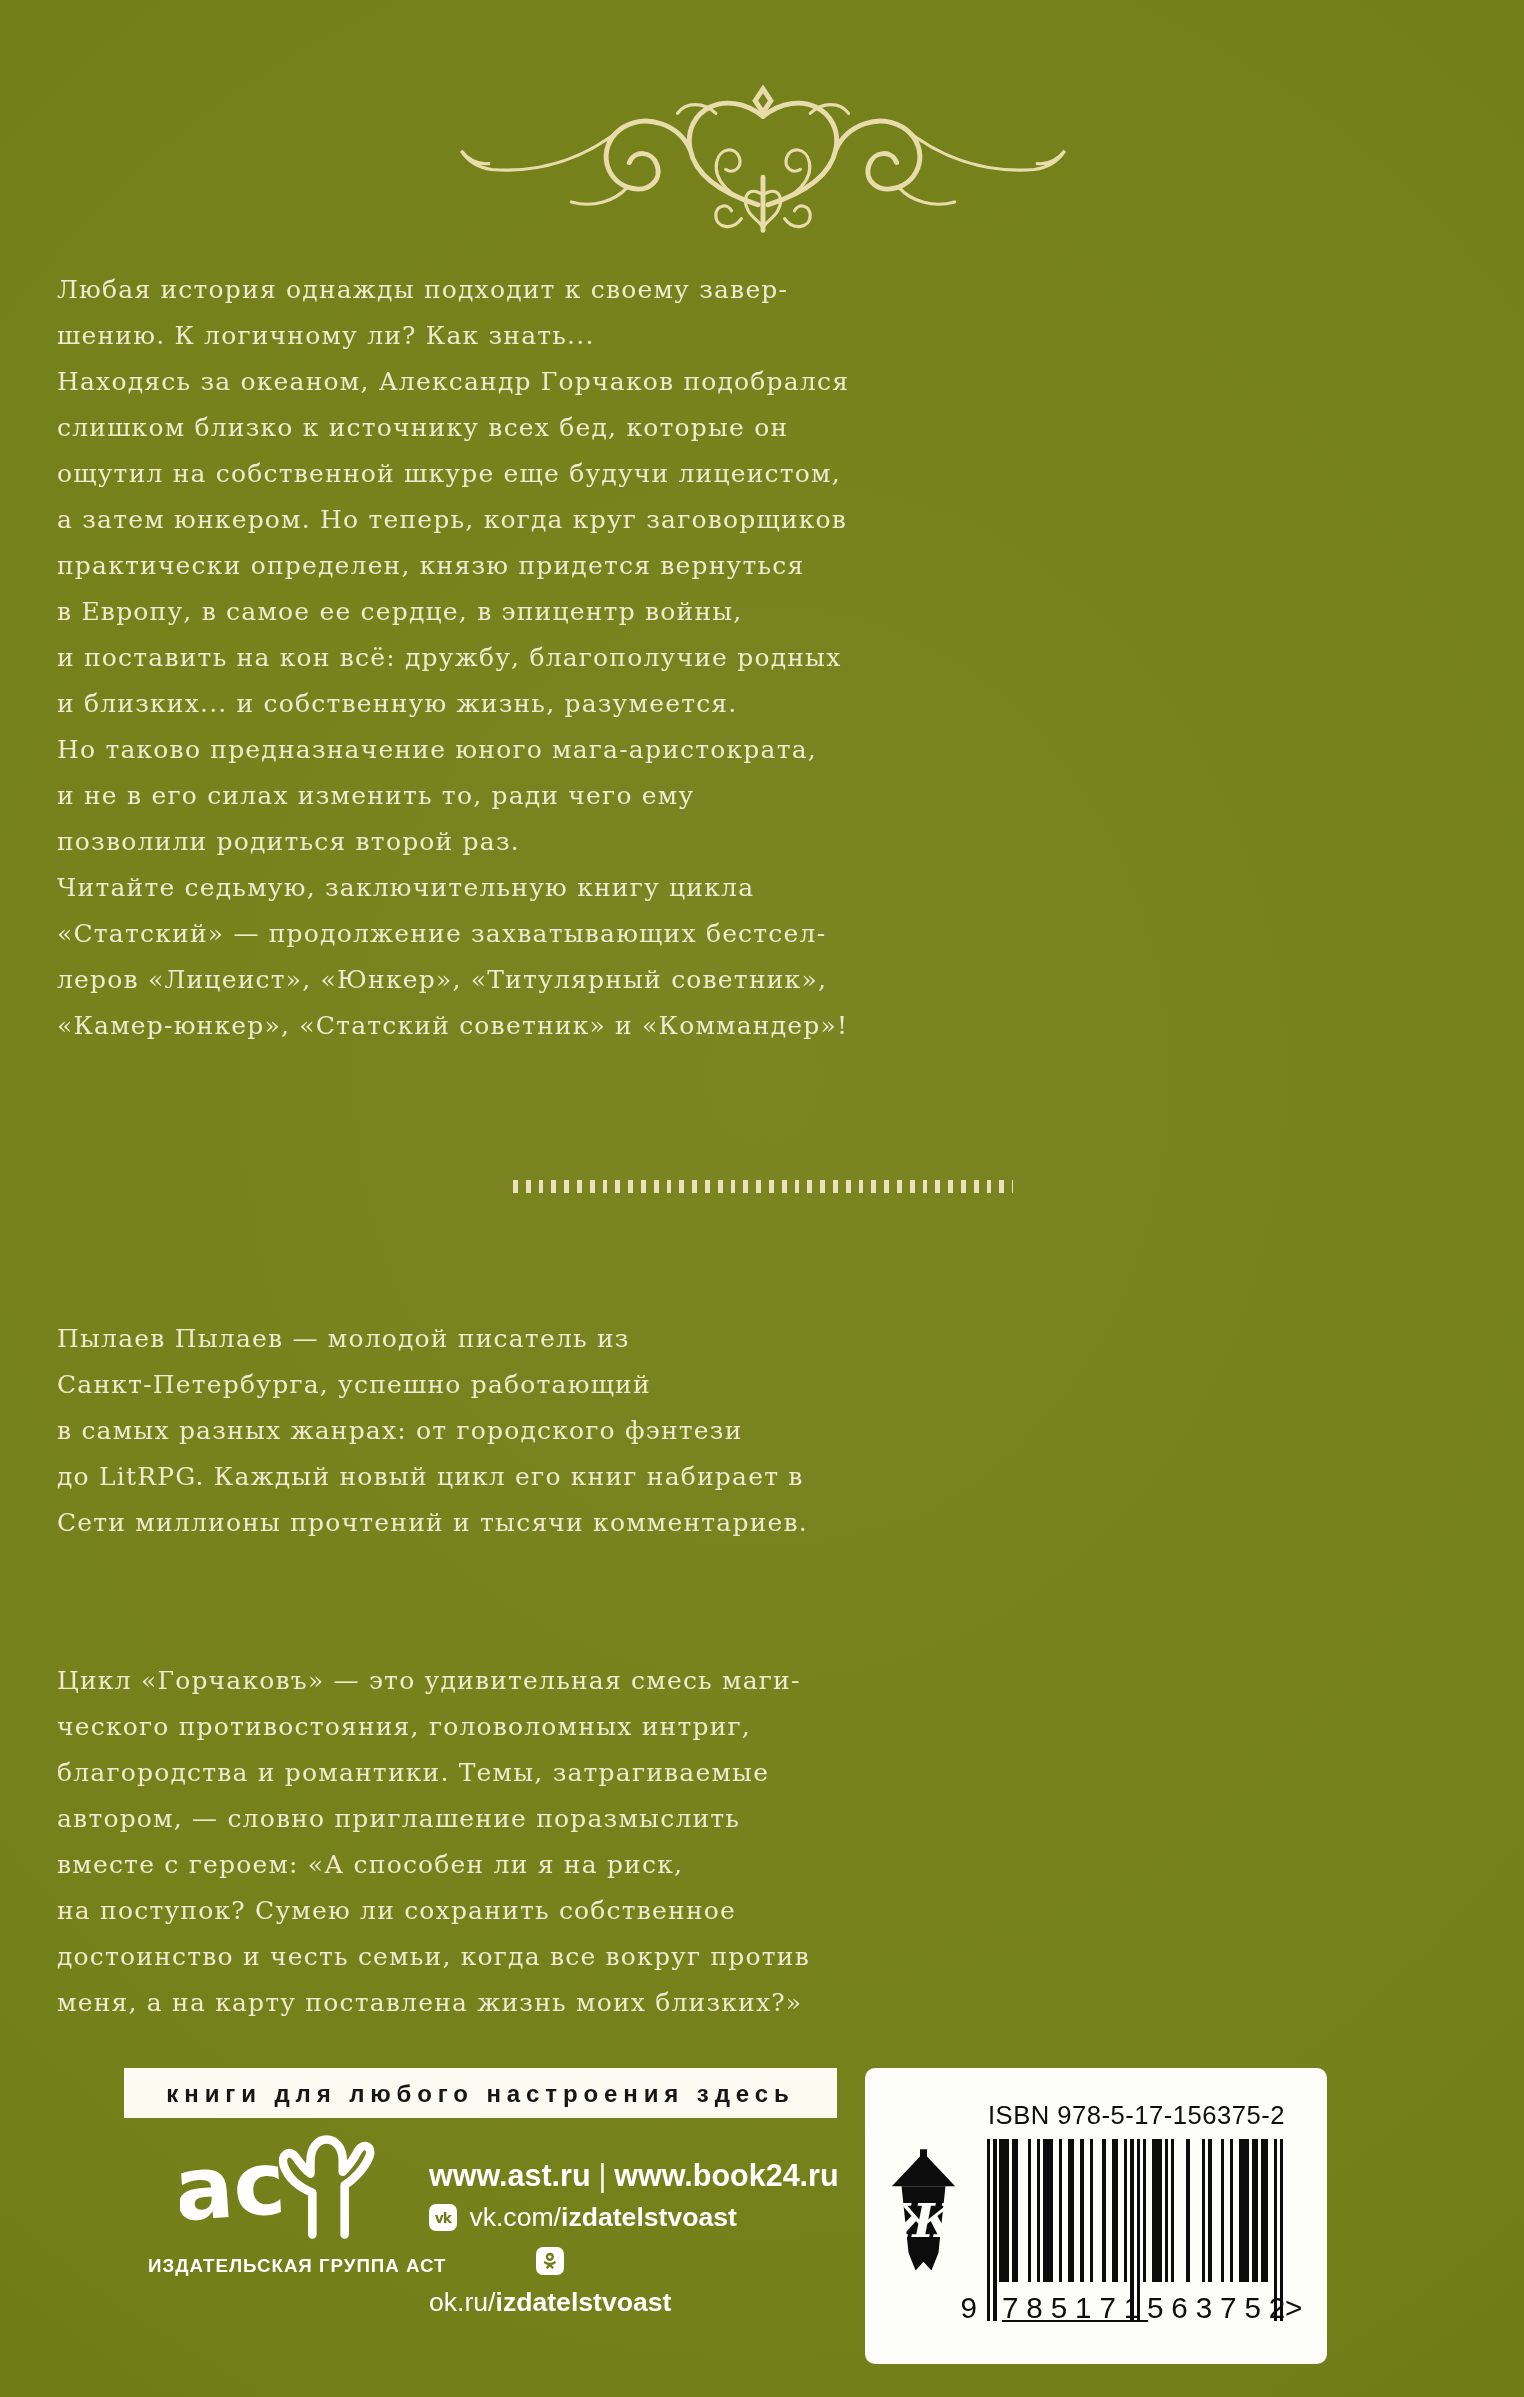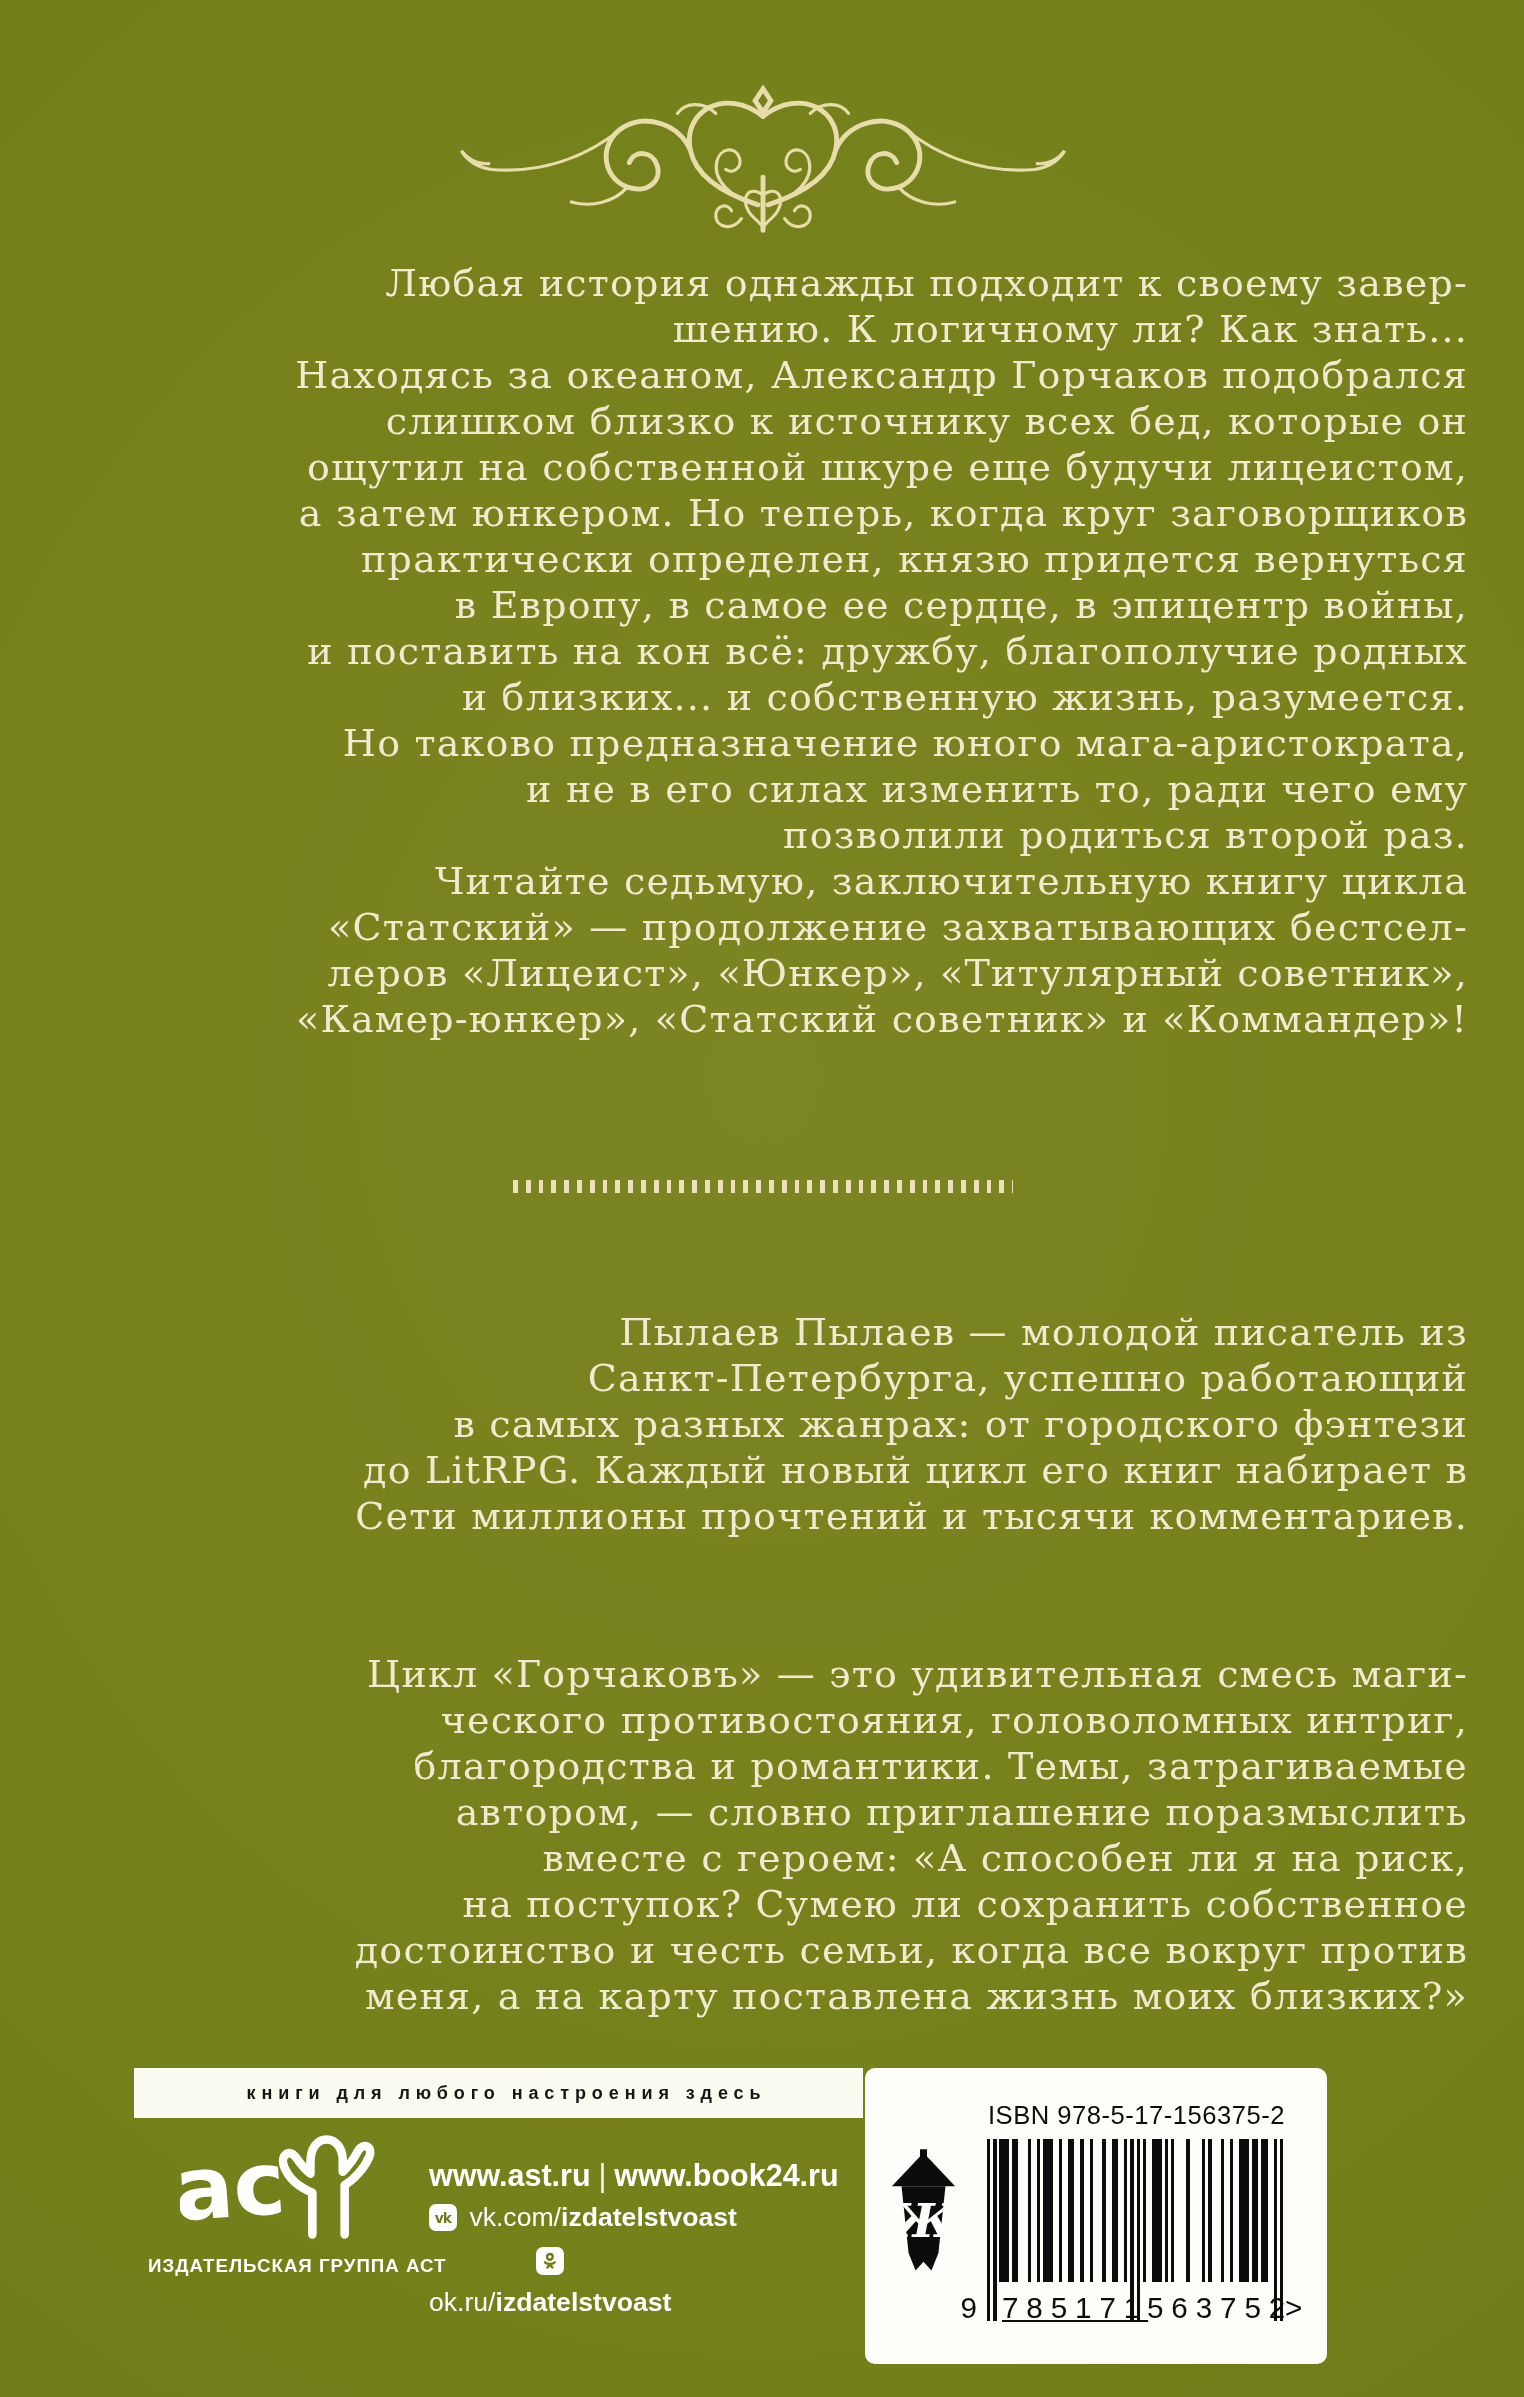--- a/index.html
+++ b/index.html
@@ -11,40 +11,41 @@
       radial-gradient(130% 95% at 50% 45%, #7b8522 0%, #748019 55%, #6b7716 82%, #58660e 100%);
     font-family:"Liberation Sans", sans-serif;
   }
   
   .ornament{position:absolute;left:50%;top:81px;transform:translateX(-50%);}
   .orn path{fill:none;stroke:#e8dcab;stroke-width:5;stroke-linecap:round;}
   .orn .fine{stroke-width:3.2;}
   
   .para{
     position:absolute;left:57px;right:57px;
-    text-align:right;
+    text-align:left;
     color:#f1ead0;
     font-family:"DejaVu Serif","Liberation Serif",serif;
-    font-size:38px;line-height:46px;
+    font-size:25px;line-height:46px;
     letter-spacing:1.2px;
+    margin-top:7px;
   }
   .p1{top:260px;}
   .p2{top:1309px;}
   .p3{top:1651px;}
   .separator{
     position:absolute;top:1180px;left:50%;transform:translateX(-50%);
     width:500px;height:12.8px;
     background:repeating-linear-gradient(90deg,#ece1b8 0 4.9px,rgba(0,0,0,0) 4.9px 12.8px);
   }
   
   .banner{
-    position:absolute;left:134px;top:2068px;width:713px;height:50px;
+    position:absolute;left:124px;top:2068px;width:713px;height:50px;
     background:#fbfbf2;color:#161616;
-    font-weight:bold;font-size:18px;line-height:51px;
-    letter-spacing:5.9px;text-align:center;white-space:nowrap;padding-left:16px;
+    font-weight:bold;font-size:24px;line-height:51px;
+    letter-spacing:5.9px;text-align:center;white-space:nowrap;
   }
   .ast-logo{position:absolute;left:180px;top:2111px;width:202px;height:133px;}
   .ast-caption{
     position:absolute;left:148px;top:2255px;width:256px;
     text-align:center;color:#ffffff;
     font-weight:600;font-size:18.7px;letter-spacing:1px;white-space:nowrap;
   }
   .www-line{
     position:absolute;left:429px;top:2158px;
     color:#fff;font-weight:bold;font-size:30.5px;white-space:nowrap;text-align:right;

